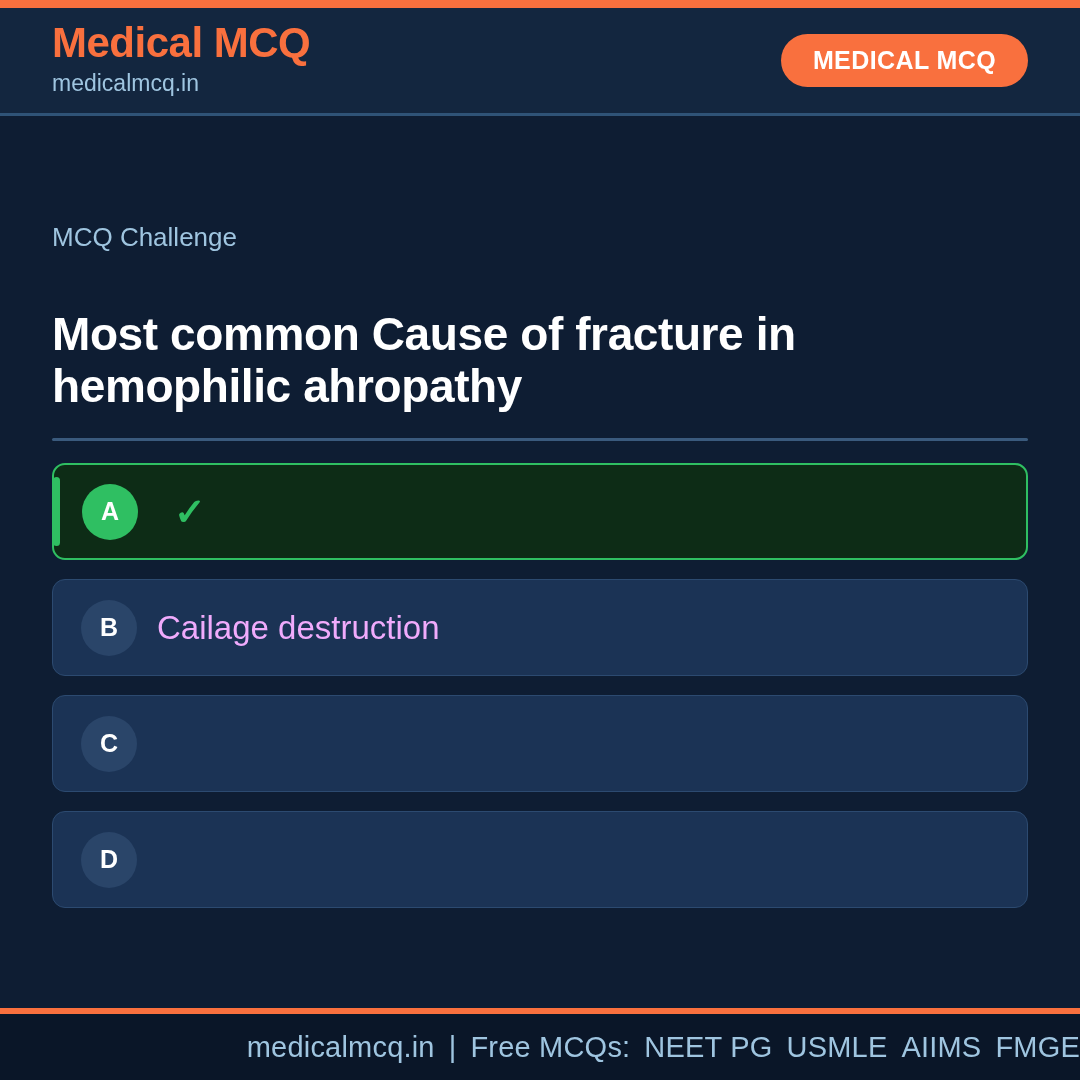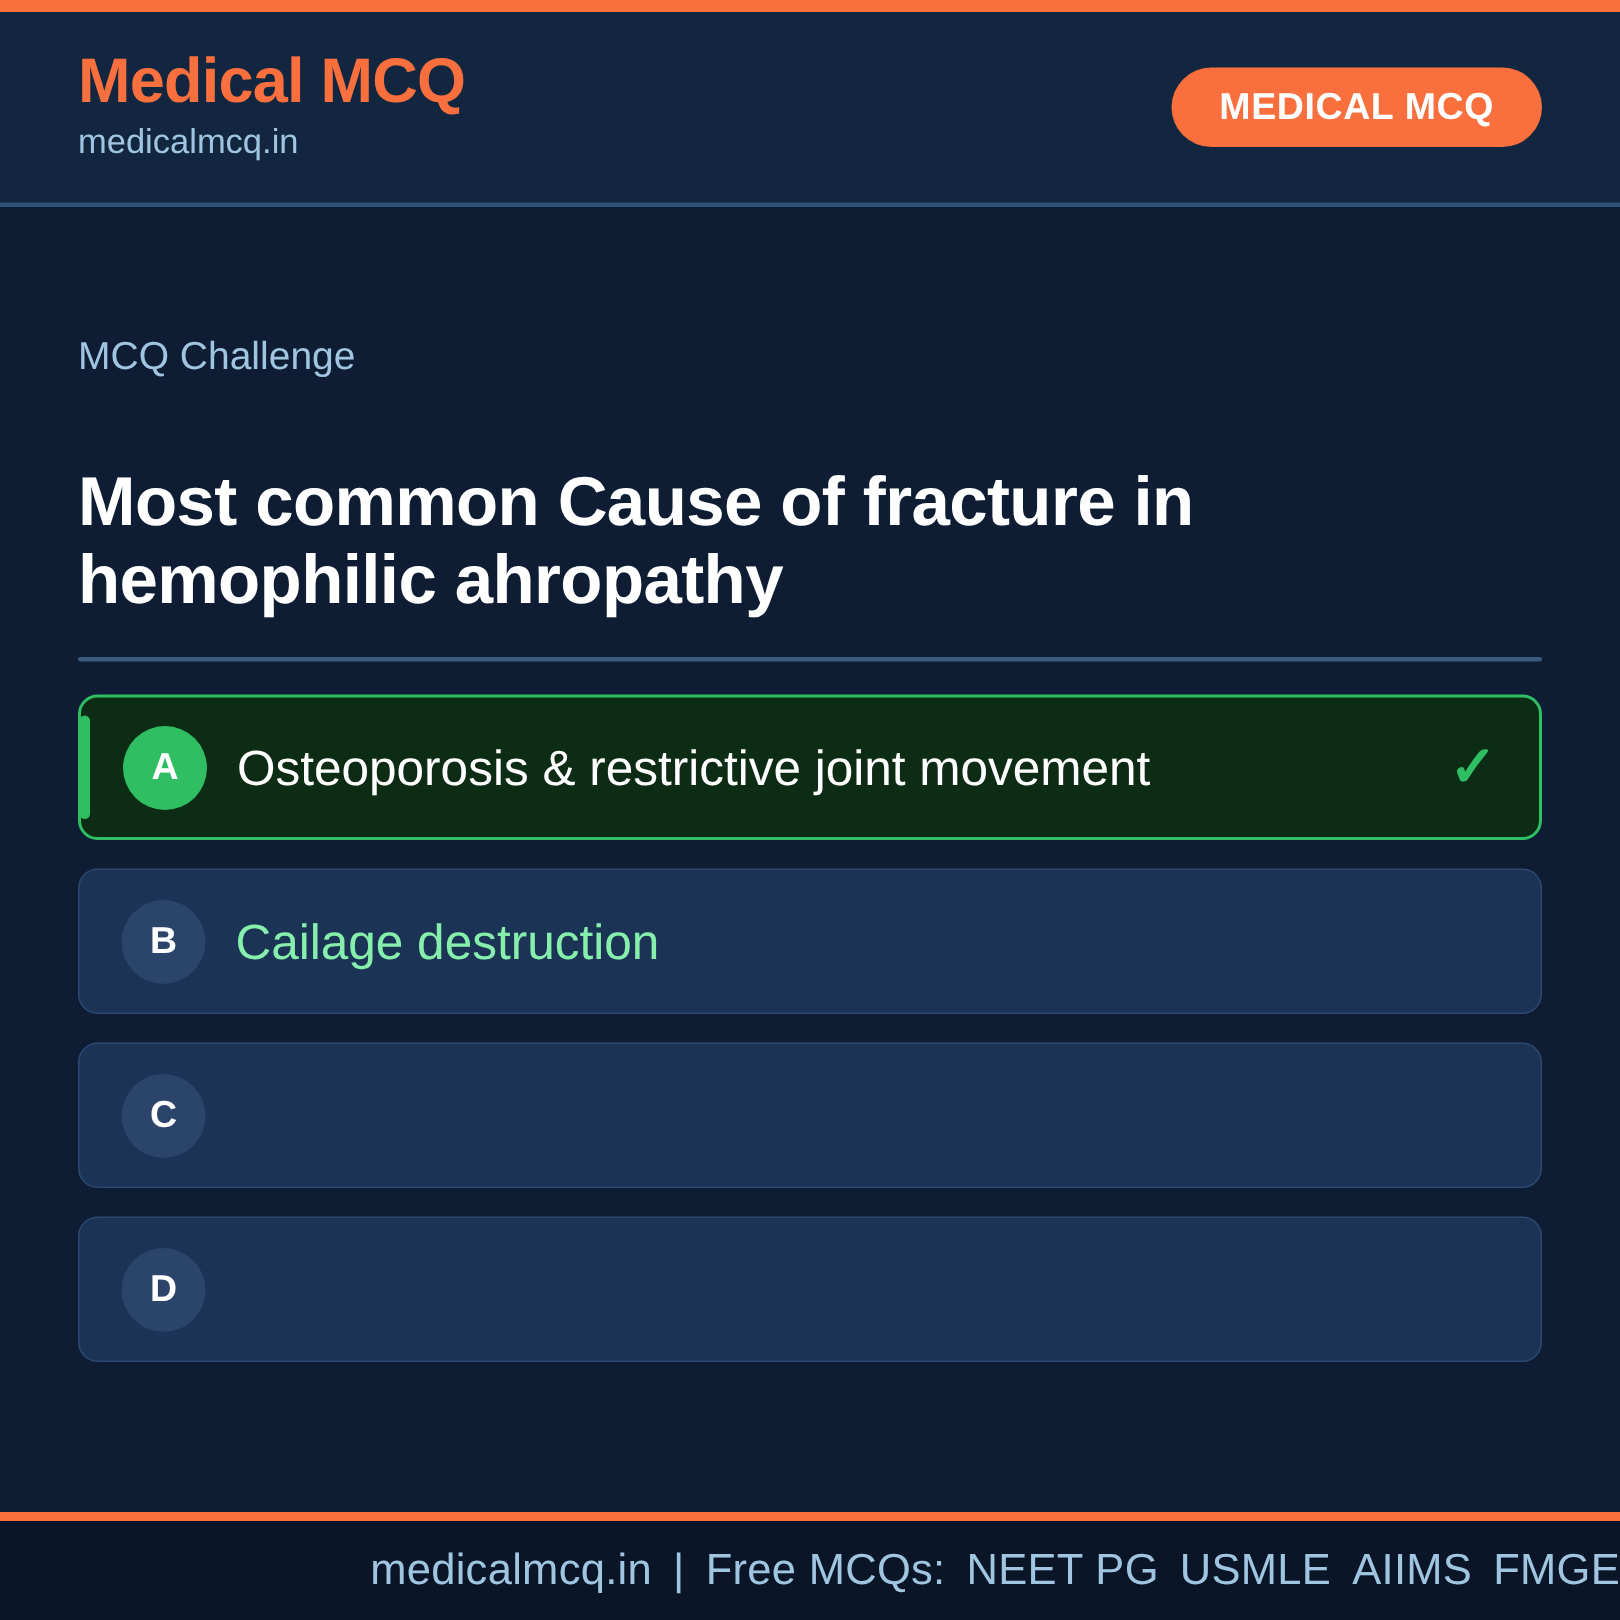--- a/index.html
+++ b/index.html
@@ -18,21 +18,21 @@
 
   
   .top-rule {
     height: 8px;
     width: 100%;
     background: #f9703e;
   }
 
   
   .header {
-    height: 130px;
+    height: 108px;
     background: #13263f;
     border-bottom: 3px solid #2f5377;
     display: flex;
     align-items: center;
     justify-content: space-between;
     padding: 0 52px;
   }
 
   .brand-block { display: flex; flex-direction: column; justify-content: center; }
 
@@ -140,21 +140,21 @@
     display: flex;
     align-items: center;
     justify-content: center;
     margin-right: 20px;
   }
 
   .option.correct .opt-badge { background: #2fbf62; }
 
   .opt-text {
     font-size: 33px;
-    color: #86efac;
+    color: #f0abfc;
     line-height: 1.15;
     flex: 1 1 auto;
   }
 
   .option.correct .opt-text { color: #ffffff; }
 
   .opt-check {
     flex: 0 0 auto;
     font-size: 38px;
     color: #2fbf62;
@@ -201,21 +201,20 @@
 
 <div class="main">
   <div class="eyebrow">MCQ Challenge</div>
   <div class="question">Most common Cause of fracture in hemophilic ahropathy</div>
   <div class="divider"></div>
 
   <div class="options">
 
     <div class="option correct">
       <div class="opt-badge">A</div>
-      <div class="opt-text">Osteoporosis &amp; restrictive joint movement</div>
       <div class="opt-check">✓</div>
     </div>
 
     <div class="option">
       <div class="opt-badge">B</div>
       <div class="opt-text">Cailage destruction</div>
       <div class="opt-check hidden"></div>
     </div>
 
     <div class="option">

